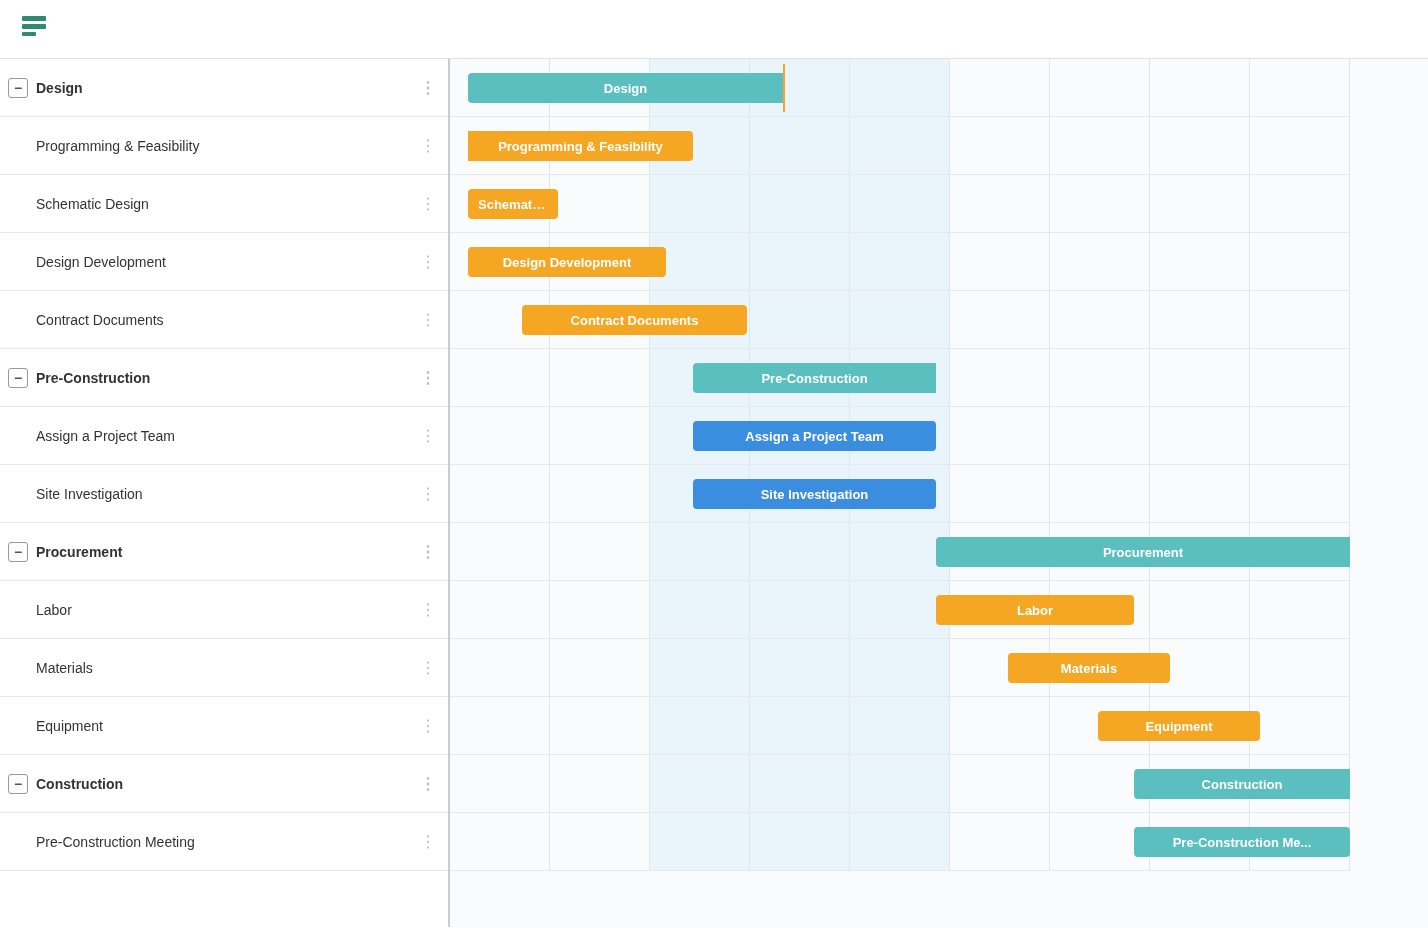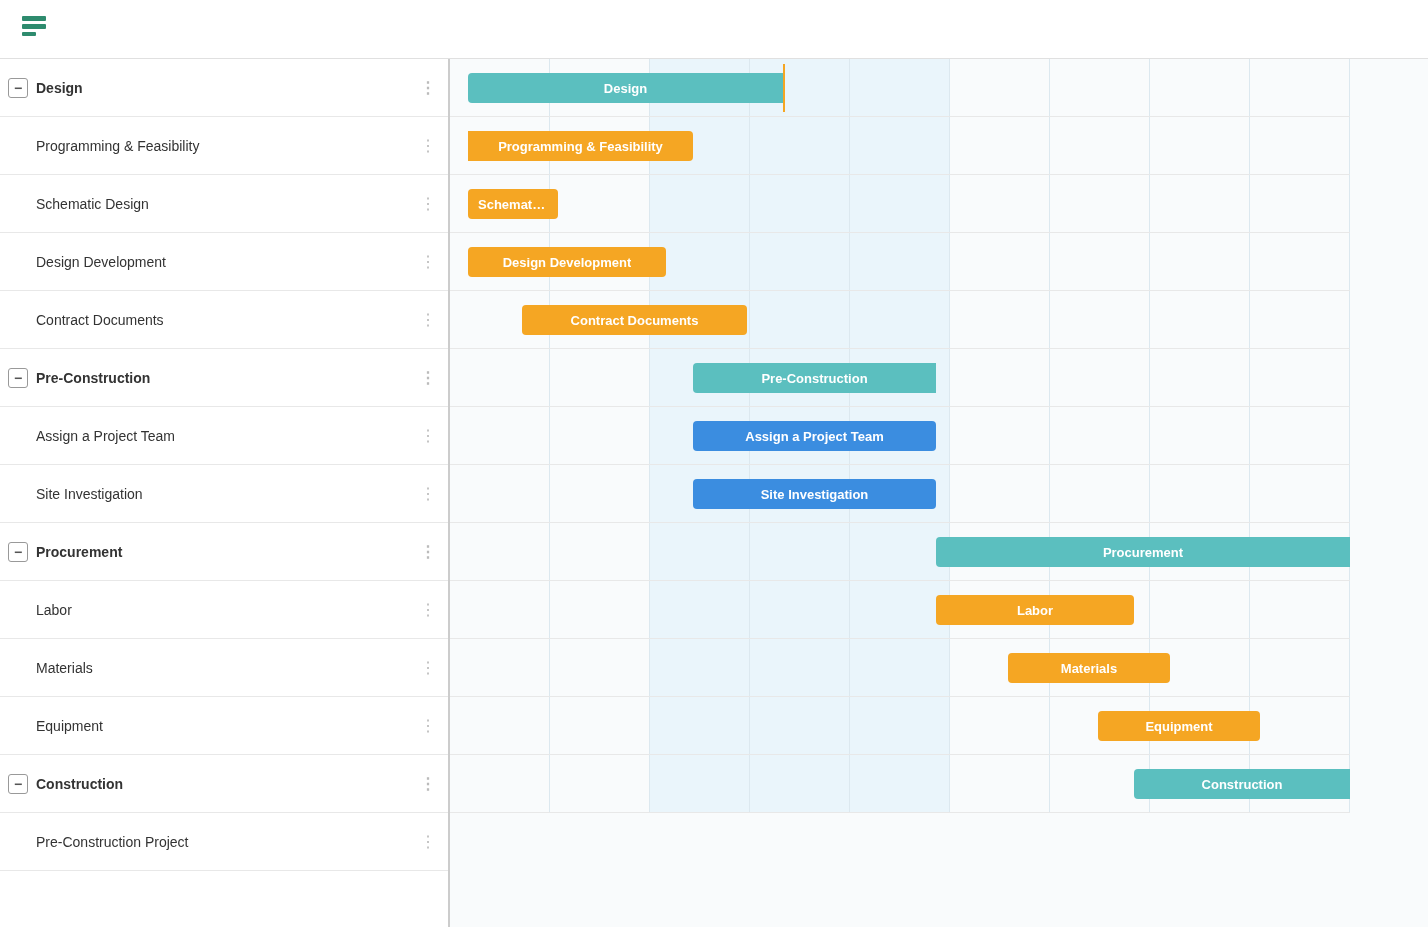--- a/index.html
+++ b/index.html
@@ -173,21 +173,21 @@
       <div class="task-row sub-row">
         <span class="task-name">Equipment</span>
         <span class="drag-handle">⋮</span>
       </div>
       <div class="task-row group-row">
         <div class="collapse-btn">−</div>
         <span class="task-name">Construction</span>
         <span class="drag-handle">⋮</span>
       </div>
       <div class="task-row sub-row">
-        <span class="task-name">Pre-Construction Project</span>
+        <span class="task-name">Pre-Construction Meeting</span>
         <span class="drag-handle">⋮</span>
       </div>
     </div>
 
   <div class="gantt-panel">
     <div class="gantt-inner" id="gantt-inner" style="min-height: 812px;">
         <div class="gantt-row-wrapper">
           <div style="position: absolute; inset: 0px; display: flex;">
             <div style="flex: 1 1 0%; height: 100%; border-right: 1px solid rgb(220, 232, 239);"></div>
             <div style="flex: 1 1 0%; height: 100%; border-right: 1px solid rgb(220, 232, 239);"></div>
@@ -389,15 +389,31 @@
             <div style="flex: 1 1 0%; height: 100%; border-right: 1px solid rgb(220, 232, 239); background: rgb(234, 245, 251);"></div>
             <div style="flex: 1 1 0%; height: 100%; border-right: 1px solid rgb(220, 232, 239);"></div>
             <div style="flex: 1 1 0%; height: 100%; border-right: 1px solid rgb(220, 232, 239);"></div>
             <div style="flex: 1 1 0%; height: 100%; border-right: 1px solid rgb(220, 232, 239);"></div>
             <div style="flex: 1 1 0%; height: 100%; border-right: 1px solid rgb(220, 232, 239);"></div>
           </div>
           <div style="position: absolute; left: 76%; width: 24%; top: 14px; height: 30px; border-radius: 4px 0px 0px 4px; background: rgb(91, 191, 191); display: flex; align-items: center; justify-content: center; font-size: 13px; font-weight: 600; color: rgb(255, 255, 255); white-space: nowrap; overflow: hidden; text-overflow: ellipsis; padding: 0px 10px; z-index: 2;">
             <span style="overflow: hidden; text-overflow: ellipsis; white-space: nowrap; max-width: 100%;">Construction</span>
           </div>
         </div>
+        <div class="gantt-row-wrapper">
+          <div style="position: absolute; inset: 0px; display: flex;">
+            <div style="flex: 1 1 0%; height: 100%; border-right: 1px solid rgb(220, 232, 239);"></div>
+            <div style="flex: 1 1 0%; height: 100%; border-right: 1px solid rgb(220, 232, 239);"></div>
+            <div style="flex: 1 1 0%; height: 100%; border-right: 1px solid rgb(220, 232, 239); background: rgb(234, 245, 251);"></div>
+            <div style="flex: 1 1 0%; height: 100%; border-right: 1px solid rgb(220, 232, 239); background: rgb(234, 245, 251);"></div>
+            <div style="flex: 1 1 0%; height: 100%; border-right: 1px solid rgb(220, 232, 239); background: rgb(234, 245, 251);"></div>
+            <div style="flex: 1 1 0%; height: 100%; border-right: 1px solid rgb(220, 232, 239);"></div>
+            <div style="flex: 1 1 0%; height: 100%; border-right: 1px solid rgb(220, 232, 239);"></div>
+            <div style="flex: 1 1 0%; height: 100%; border-right: 1px solid rgb(220, 232, 239);"></div>
+            <div style="flex: 1 1 0%; height: 100%; border-right: 1px solid rgb(220, 232, 239);"></div>
+          </div>
+          <div style="position: absolute; left: 76%; width: 24%; top: 14px; height: 30px; border-radius: 4px; background: rgb(91, 191, 191); display: flex; align-items: center; justify-content: center; font-size: 13px; font-weight: 600; color: rgb(255, 255, 255); white-space: nowrap; overflow: hidden; text-overflow: ellipsis; padding: 0px 10px; z-index: 2;">
+            <span style="overflow: hidden; text-overflow: ellipsis; white-space: nowrap; max-width: 100%;">Pre-Construction Me...</span>
+          </div>
+        </div>
       </div>
   </div>
 </div>
 
 </body></html>

